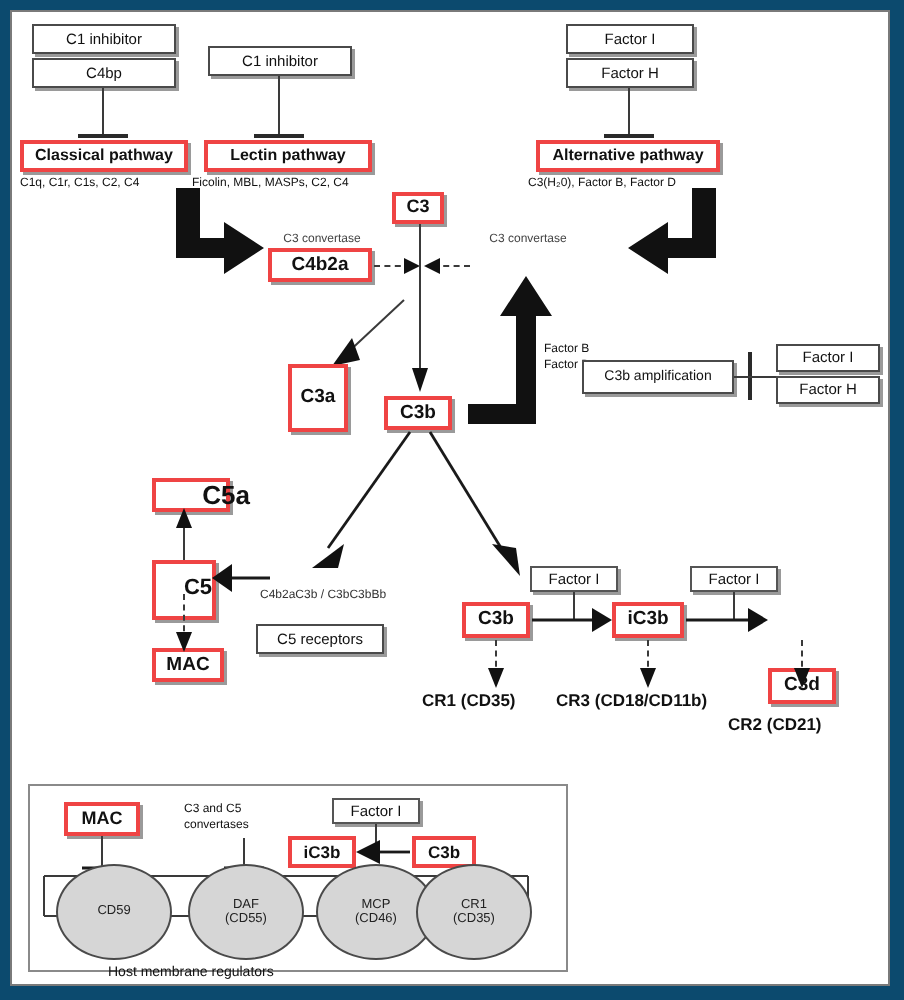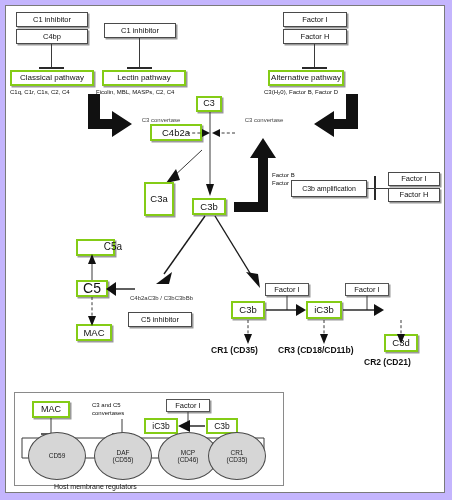--- a/index.html
+++ b/index.html
@@ -1,37 +1,37 @@
 <!DOCTYPE html>
 <html><head>
 <meta charset="utf-8">
 <style>
   html,body{margin:0;padding:0;background:#ffffff;}
   #page{
     position:relative;
     width:452px;height:500px;
-    background:#c4b5fd;
+    background:#0c4a6e;
     font-family:"Liberation Sans", sans-serif;
     overflow:hidden;
   }
   #frame{
     position:absolute;left:5px;top:5px;width:440px;height:488px;
     border:1px solid #7a7a7a;background:#ffffff;box-sizing:border-box;
   }
   .abs{position:absolute;box-sizing:border-box;}
 
   
   .box{
     position:absolute;box-sizing:border-box;
     border:1px solid #4a4a4a;background:#ffffff;
     display:flex;align-items:center;justify-content:center;
     text-align:center;color:#111;
     font-size:7.5px;line-height:1.05;
   }
-  .box.thick{border:2px solid #84cc16;font-weight:normal;}
+  .box.thick{border:2px solid #ef4444;font-weight:bold;}
   .box.reg{border:1px solid #555;}
   .box.shadow{box-shadow:1.5px 1.5px 0 #9a9a9a;}
 
   
   .txt{position:absolute;color:#111;font-size:6px;line-height:1.15;text-align:left;white-space:nowrap;}
   .txt.l{text-align:left;}
   .txt.b{font-weight:bold;}
   .cap{position:absolute;font-size:6px;color:#333;text-align:center;white-space:nowrap;}
 
   
@@ -89,40 +89,40 @@
     <div class="box thick shadow" style="left:4px;top:64px;width:84px;height:16px;font-size:8px;">
       <span>Classical pathway</span>
     </div>
     <div class="txt" style="left:4px;top:83px;width:84px;">C1q, C1r, C1s, C2, C4</div>
 
     <div class="box thick shadow" style="left:96px;top:64px;width:84px;height:16px;font-size:8px;">
       <span>Lectin pathway</span>
     </div>
     <div class="txt" style="left:90px;top:83px;width:90px;">Ficolin, MBL, MASPs, C2, C4</div>
 
-    <div class="box thick shadow" style="left:262px;top:64px;width:76px;height:16px;font-size:8px;align-items:center;">
+    <div class="box thick shadow" style="left:262px;top:64px;width:92px;height:16px;font-size:8px;align-items:center;">
       <span>Alternative pathway</span>
     </div>
     <div class="txt" style="left:258px;top:83px;width:100px;">C3(H₂0), Factor B, Factor D</div>
 
     <svg width="440" height="488">
 
       <path class="sh" d="M84,88 L96,88 L96,113 L108,113 L108,105 L128,118 L108,131 L108,123 L84,123 Z" transform="translate(-2,0)"></path>
 
       <path class="sh" d="M310,88 L298,88 L298,113 L286,113 L286,105 L266,118 L286,131 L286,123 L310,123 Z" transform="translate(42,0)"></path>
 
       <path class="sh" d="M228,196 L252,196 L252,152 L244,152 L257,132 L270,152 L262,152 L262,206 L228,206 Z"></path>
     </svg>
 
     <div class="box thick shadow" style="left:190px;top:90px;width:26px;height:16px;font-size:9px;">
       <span>C3</span>
     </div>
 
     <div class="cap" style="left:125px;top:111px;width:60px;color:#444;">C3 convertase</div>
-    <div class="box thick shadow" style="left:144px;top:118px;width:52px;height:17px;font-size:9.5px;">
+    <div class="box thick shadow" style="left:128px;top:118px;width:52px;height:17px;font-size:9.5px;">
       <span>C4b2a</span>
     </div>
 
     <div class="cap" style="left:228px;top:111px;width:60px;color:#444;">C3 convertase</div>
 
     <svg width="440" height="488">
 
       <line class="dash" x1="181" y1="127" x2="196" y2="127"></line>
       <polygon class="sh" points="196,123 204,127 196,131"></polygon>
 
@@ -162,24 +162,24 @@
       <span>Factor H</span>
     </div>
 
     <svg width="440" height="488">
       <line class="medstroke" x1="199" y1="210" x2="158" y2="268"></line>
       <polygon class="sh" points="150,278 166,266 163,278"></polygon>
       <line class="medstroke" x1="209" y1="210" x2="247" y2="272"></line>
       <polygon class="sh" points="240,266 254,282 252,268"></polygon>
     </svg>
 
-    <div class="box thick shadow" style="left:70px;top:233px;width:32px;height:17px;font-size:10px;padding-left:35px;">
+    <div class="box thick shadow" style="left:70px;top:233px;width:32px;height:17px;font-size:13px;padding-left:35px;">
       <span>C5a</span>
     </div>
-    <div class="box thick shadow" style="left:70px;top:274px;width:32px;height:17px;font-size:14px;">
+    <div class="box thick shadow" style="left:70px;top:274px;width:32px;height:30px;font-size:11px;justify-content:flex-end;">
       <span>C5</span>
     </div>
     <div class="box thick shadow" style="left:70px;top:318px;width:36px;height:17px;font-size:9.5px;">
       <span>MAC</span>
     </div>
 
     <svg width="440" height="488">
 
       <line class="thinstroke" x1="86" y1="274" x2="86" y2="256"></line>
       <polygon class="sh" points="82,258 86,248 90,258"></polygon>
@@ -187,21 +187,21 @@
       <line class="dash" x1="86" y1="291" x2="86" y2="310"></line>
       <polygon class="sh" points="82,310 86,320 90,310"></polygon>
 
       <line class="medstroke" x1="129" y1="283" x2="110" y2="283"></line>
       <polygon class="sh" points="110,276 100,283 110,290"></polygon>
     </svg>
 
     <div class="txt" style="left:124px;top:289px;width:100px;text-align:left;color:#333;">C4b2aC3b / C3bC3bBb</div>
 
     <div class="box shadow" style="left:122px;top:306px;width:64px;height:15px;">
-      <span>C5 inhibitor</span>
+      <span>C5 receptors</span>
     </div>
 
     <div class="box reg shadow" style="left:259px;top:277px;width:44px;height:13px;">
       <span>Factor I</span>
     </div>
     <div class="box reg shadow" style="left:339px;top:277px;width:44px;height:13px;">
       <span>Factor I</span>
     </div>
 
     <div class="box thick shadow" style="left:225px;top:295px;width:34px;height:18px;font-size:9.5px;">

